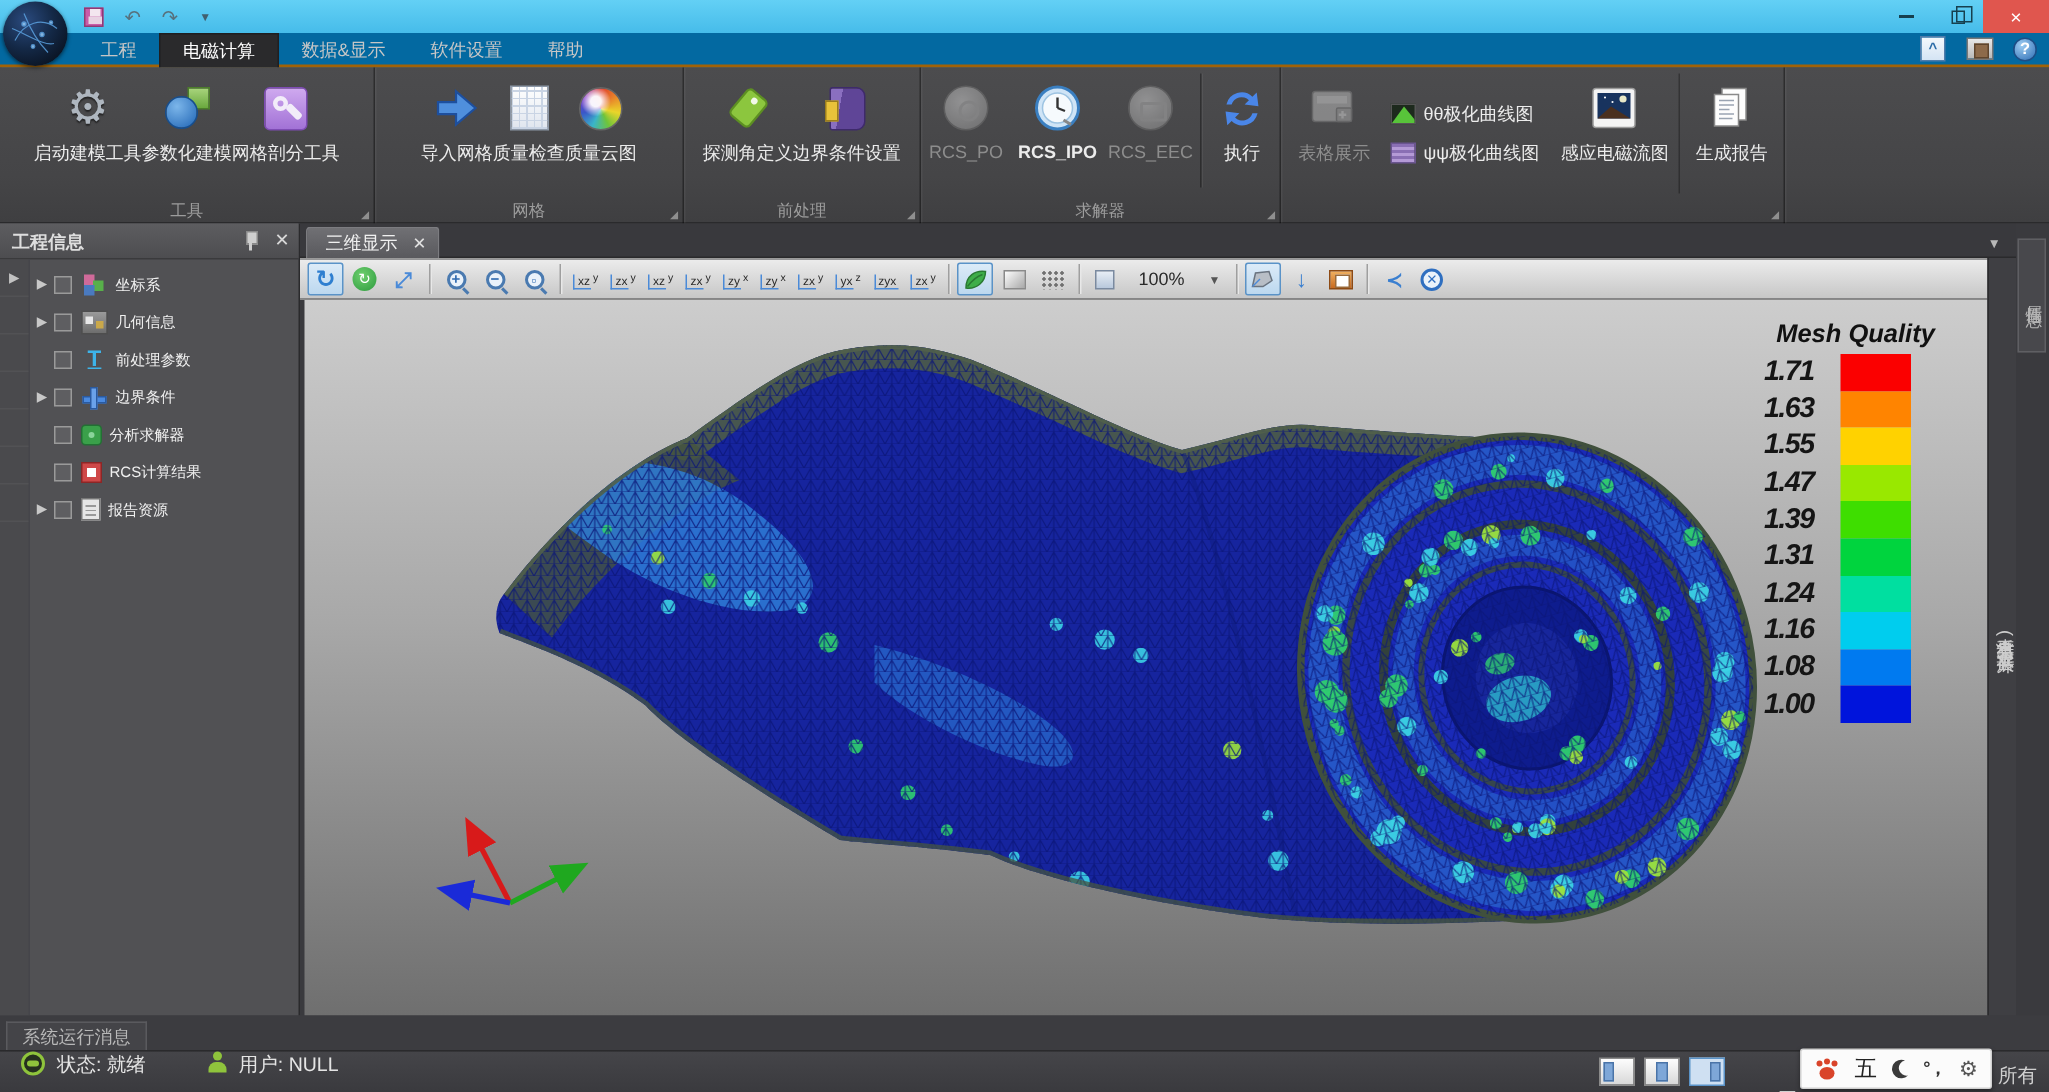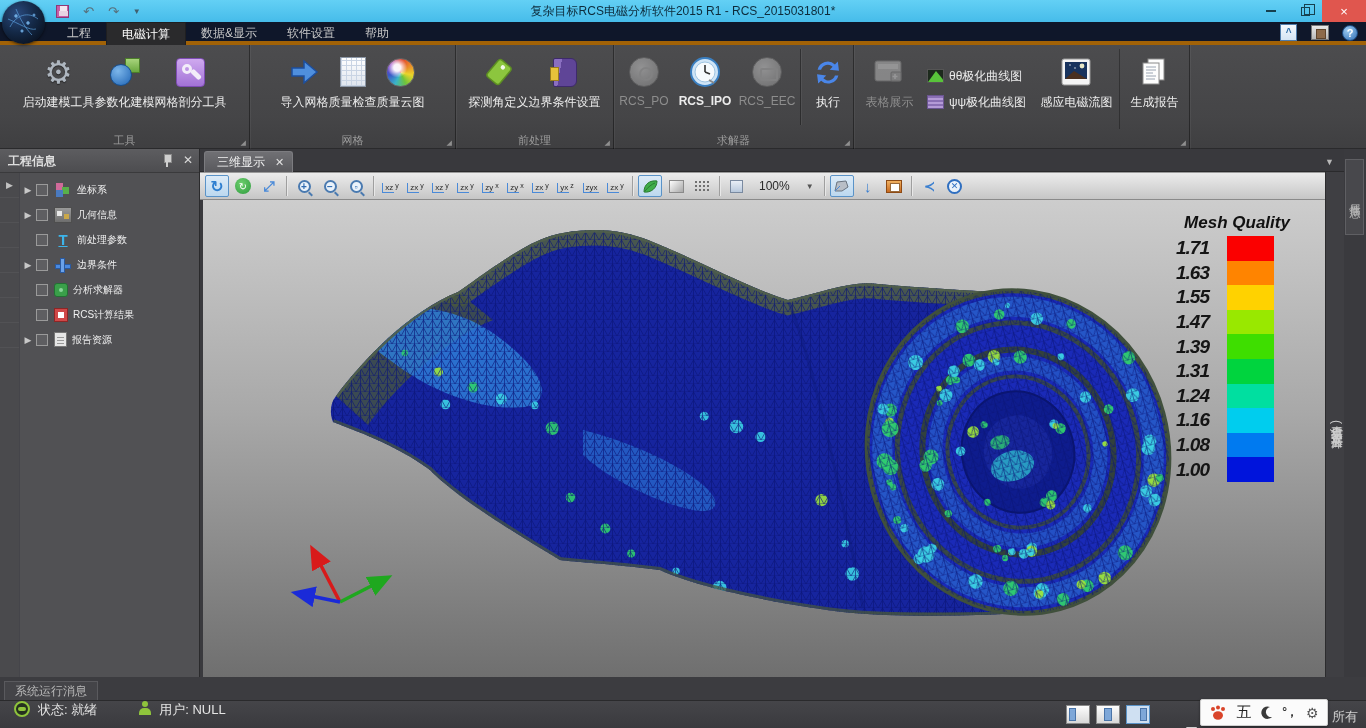--- a/index.html
+++ b/index.html
@@ -23,21 +23,21 @@
   .restore-glyph::before{content:'';position:absolute;left:2px;top:-4px;width:9px;height:9px;border:1px solid #16404f;}
   .min-glyph{width:10px;height:2px;background:#16404f;}
 
   
   .logo{position:absolute;left:2px;top:1px;width:43px;height:43px;z-index:30;border-radius:50%;
     background:radial-gradient(circle at 35% 30%,#2a4a7e 0%,#142947 45%,#05080f 100%);
     box-shadow:0 1px 3px rgba(0,0,0,.6);}
   .logo svg{position:absolute;left:0;top:0;}
 
   
-  .menubar{position:absolute;left:0;top:22px;width:100%;height:23px;background:#0f172a;border-bottom:4px solid #a16207;}
+  .menubar{position:absolute;left:0;top:22px;width:100%;height:23px;background:#0369a1;border-bottom:2px solid #a16207;}
   .menu-tabs{position:absolute;left:52px;top:0;height:23px;display:flex;}
   .mtab{padding:0 15px;line-height:23px;font-size:12px;color:#c6c6c6;}
   .mtab.active{background:#2a2a2c;color:#ffffff;border:1px solid #1f1f21;border-bottom:none;}
   .menu-right{position:absolute;right:8px;top:2px;display:flex;align-items:center;gap:14px;}
   .mr-collapse{width:17px;height:17px;background:linear-gradient(#f4f8fc,#d4e4f4);border:1px solid #4f7cab;
     color:#2d6da8;font-size:10px;font-weight:bold;display:flex;align-items:center;justify-content:center;}
   .mr-dev{width:18px;height:15px;background:linear-gradient(#e8e8e8,#b9b9b9);border:1px solid #777;position:relative;}
   .mr-dev::after{content:'';position:absolute;left:4px;top:3px;width:8px;height:8px;background:#8d6a4a;border:1px solid #5f452d;}
   .mr-caret{color:#bbb;font-size:8px;margin-left:-9px;}
   .mr-help{width:16px;height:16px;border-radius:50%;background:radial-gradient(circle at 35% 30%,#9ecdf2,#2e6db4);
@@ -214,21 +214,20 @@
 
 <div id="app">
 
   <div class="titlebar">
     <div class="qat">
       <span class="floppy"></span>
       <span class="arr">↶</span>
       <span class="arr">↷</span>
       <span class="caret">▼</span>
     </div>
-    <div class="title-text">复杂目标RCS电磁分析软件2015 R1 - RCS_2015031801*</div>
     <div class="winbtns">
       <div class="winbtn">
           <span class="min-glyph"></span>
         </div>
       <div class="winbtn">
           <span class="restore-glyph"></span>
         </div>
       <div class="winbtn close">×</div>
     </div>
   </div>

